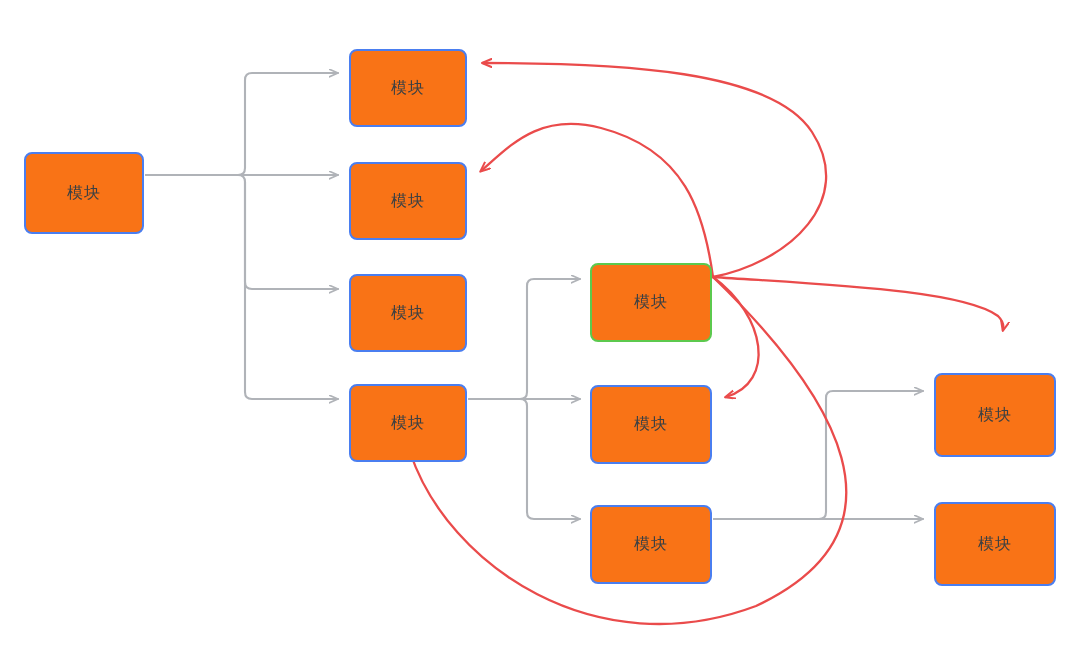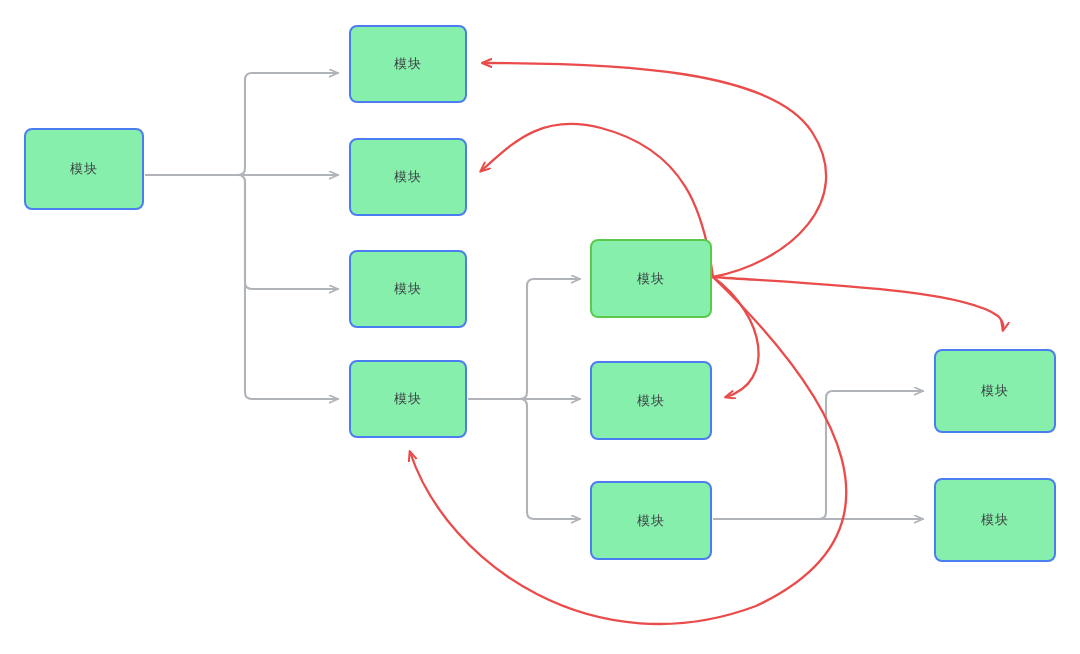--- a/index.html
+++ b/index.html
@@ -19,27 +19,28 @@
     left:0;top:0;
     width:1080px;height:654px;
     pointer-events:none;
   }
   .node{
     position:absolute;
     box-sizing:border-box;
     display:flex;
     align-items:center;
     justify-content:center;
-    background:#86efac;
+    background:#f97316;
     border:2px solid #4a7ef0;
     border-radius:8px;
     color:#3c4043;
-    font-size:13px;
+    font-size:16px;
     letter-spacing:1px;
     cursor:pointer;
+    margin-top:24px;
   }
   .node.selected{
     border-color:#5cc94e;
   }
   .node-label{
     pointer-events:none;
     user-select:none;
   }
 </style>
 </head>

